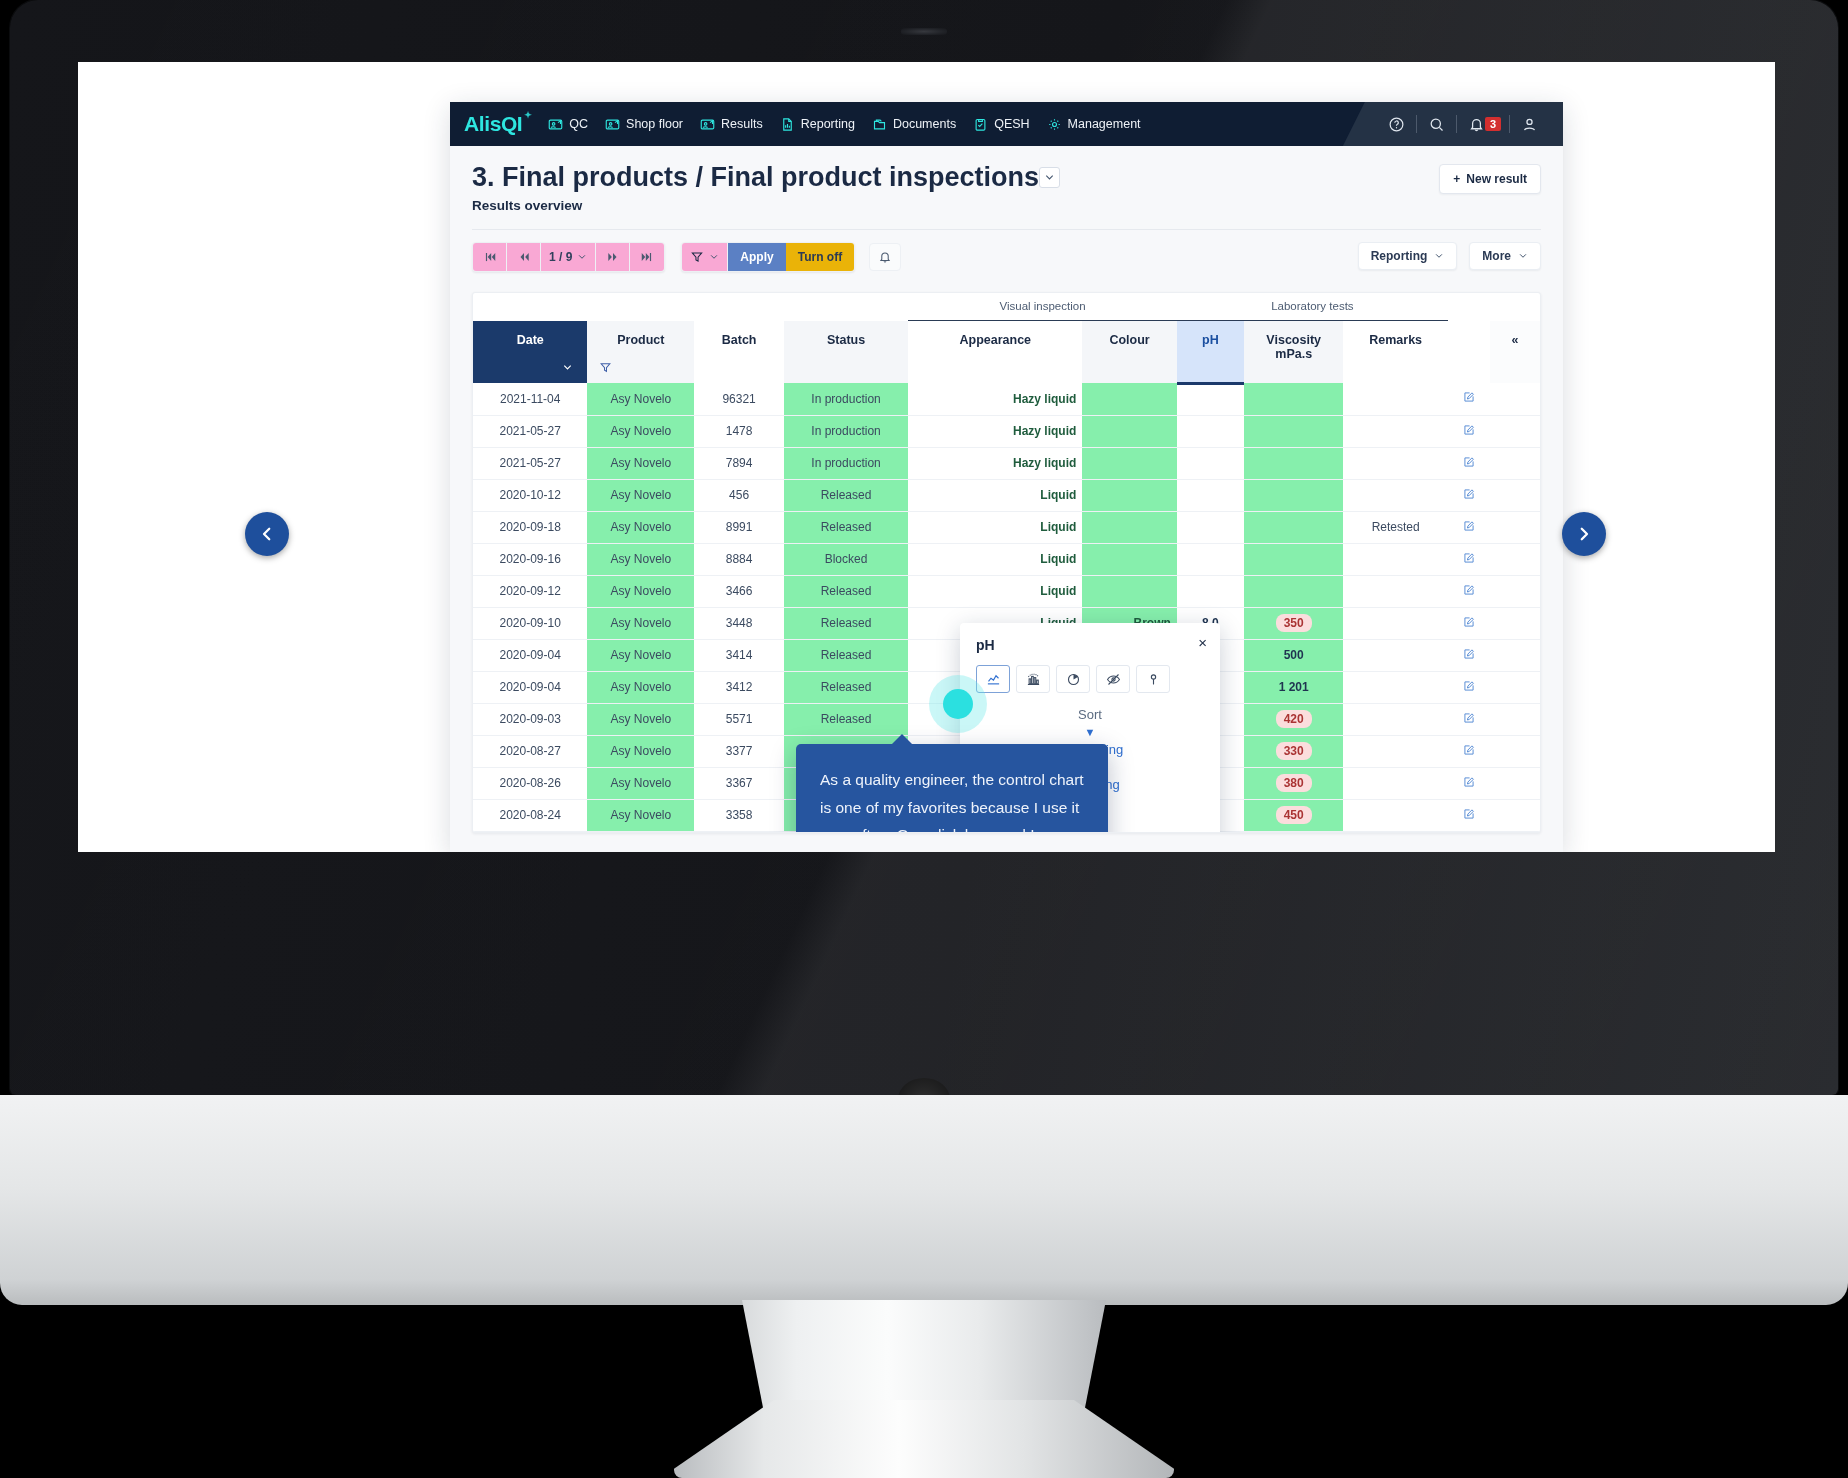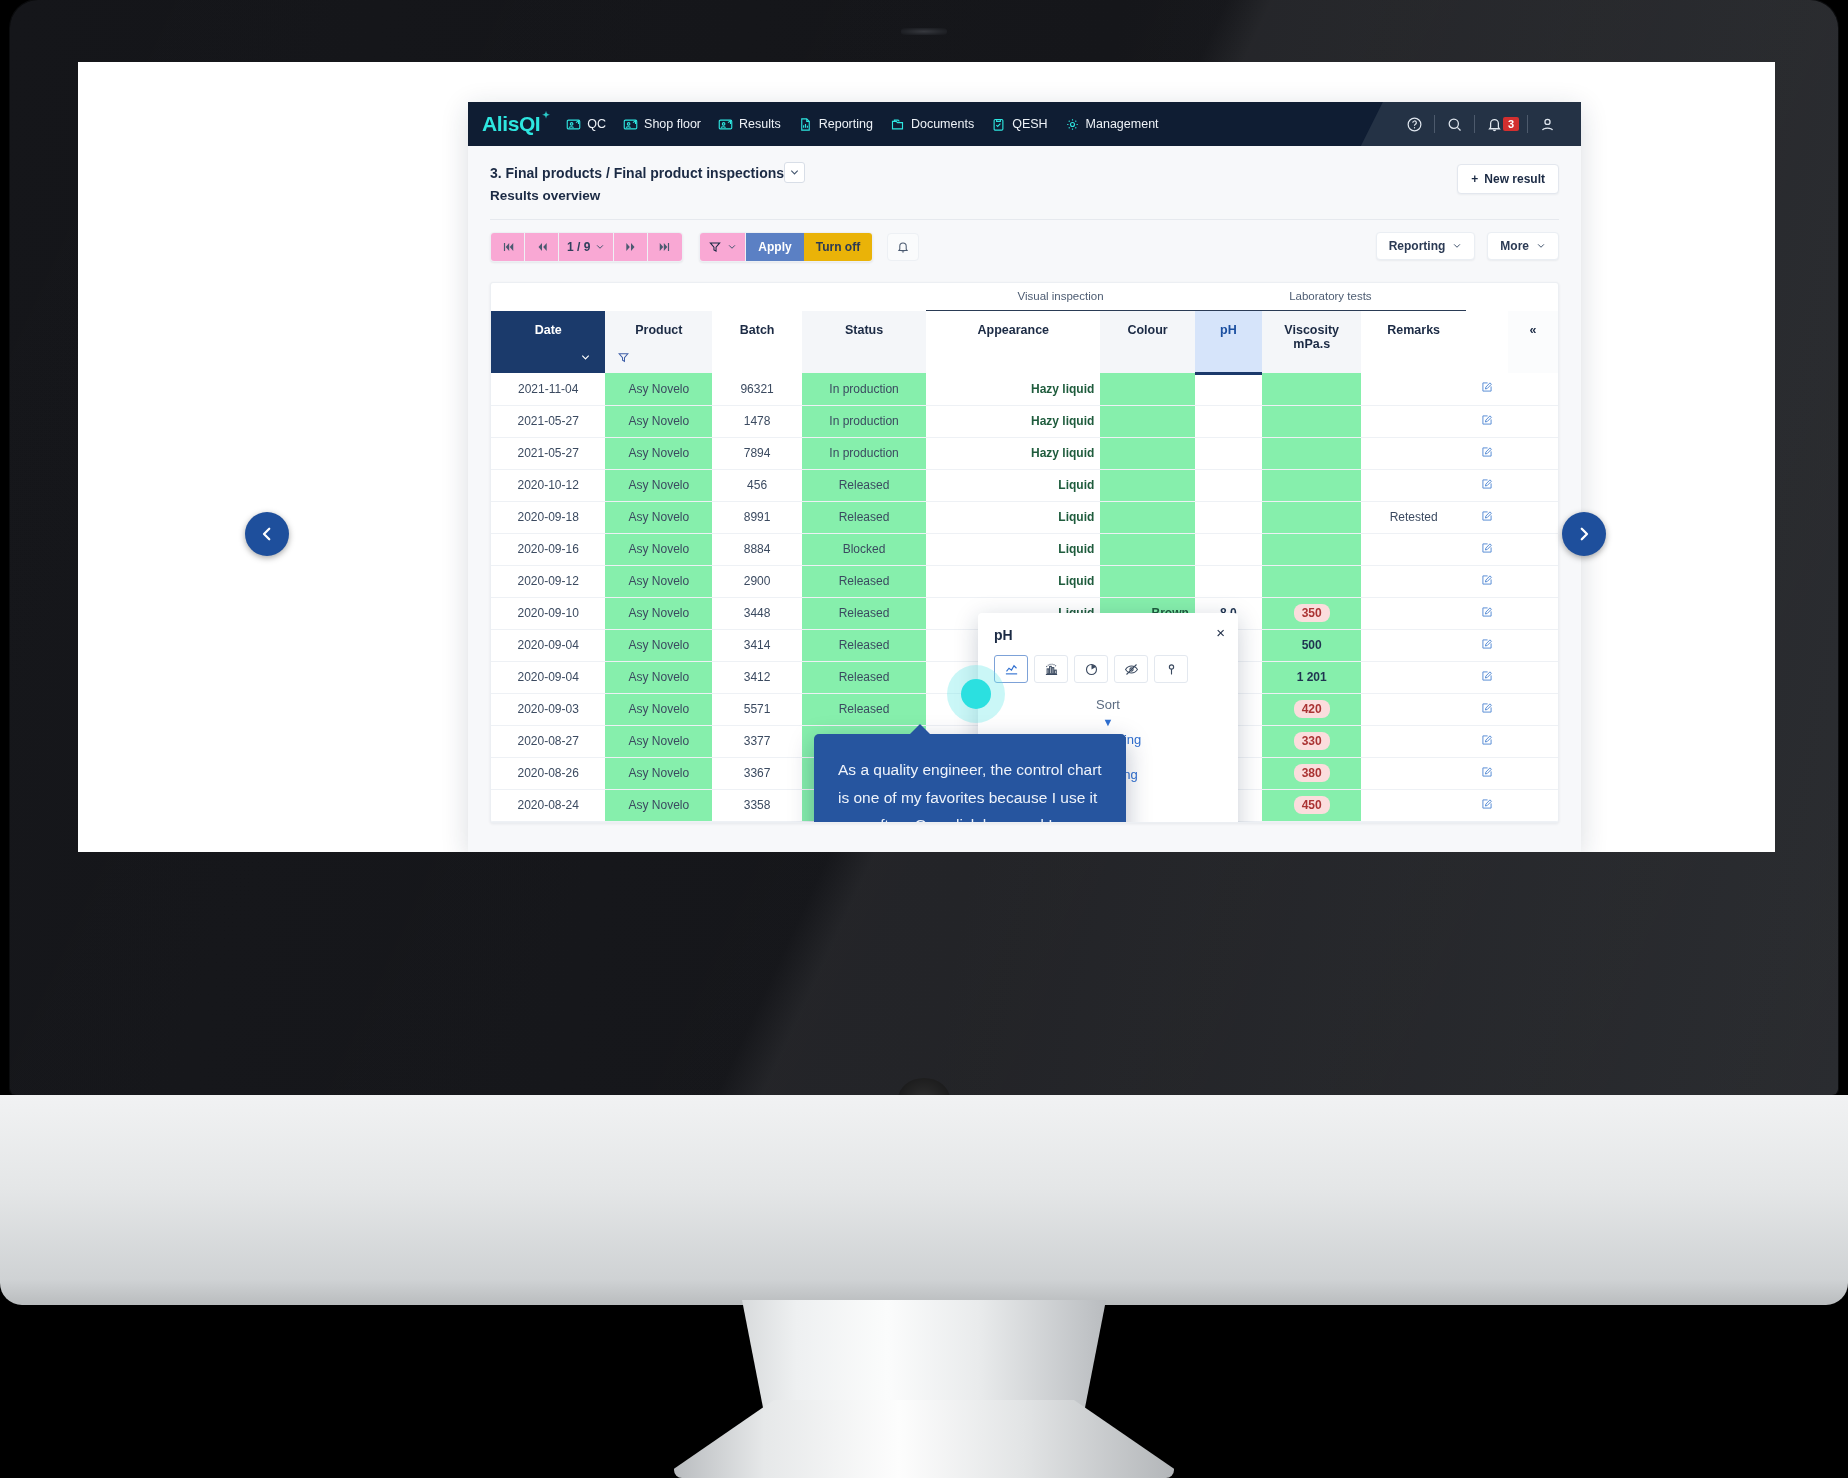--- a/index.html
+++ b/index.html
@@ -72,21 +72,21 @@
     background:#1e4f9c; display:flex; align-items:center; justify-content:center;
     box-shadow: 0 2px 6px rgba(0,0,0,.35);
     cursor:pointer; z-index: 60;
   }
   .carousel-arrow svg { width:18px; height:18px; }
   .arrow-left { left: 245px; top: 512px; }
   .arrow-right { left: 1562px; top: 512px; }
 
   
   .app {
-    position:absolute; left: 390px; top: 40px;
+    position:absolute; left: 372px; top: 40px;
     width: 1113px; height: 750px;
     background:#f7f8fa;
     box-shadow: 0 6px 26px rgba(25,35,60,.16);
   }
 
   
   .navbar {
     position:relative; height: 44px; background:#0f1d33;
     display:flex; align-items:center;
     overflow:hidden;
@@ -114,21 +114,21 @@
   .navbar-right .nb-ico svg { width:17px; height:17px; }
   .nb-divider { width:1px; height:18px; background:#4a5costrong; background:#4d5a6c; }
   .badge-count {
     background:#d32f2f; color:#fff; font-size:11px; font-weight:700;
     padding:1px 5px; border-radius:2px; margin-left:-4px;
   }
 
   
   .page-head { padding: 16px 22px 6px 22px; }
   .page-title {
-    font-size:14px; font-weight:700; color:#1b2a44; display:flex; align-items:center; 
+    font-size:27px; font-weight:700; color:#1b2a44; display:flex; align-items:center; 
   }
   .title-caret {
     width:21px;height:21px;border:1px solid #d8dee7;border-radius:3px;background:#fff;
     display:flex;align-items:center;justify-content:center;cursor:pointer;
   }
   .title-caret svg{width:11px;height:11px;}
   .page-sub { font-size:13.5px; font-weight:700; color:#1b2a44; margin-top:5px; }
   .new-result-btn {
     position:absolute; right:22px; top:18px;
     background:#fff; border:1px solid #e3e7ee; border-radius:4px;
@@ -664,21 +664,21 @@
                 <td class="edit-cell"><svg viewBox="0 0 24 24" fill="none" stroke="currentColor" stroke-width="1.7">
                     <path d="M5 5h8"></path>
                     <path d="M5 5v14h14v-8"></path>
                     <path d="M12.5 14.5l7-7.2-2.4-2.4-7 7.2-.9 3.3z"></path>
                   </svg></td>
                 <td></td>
               </tr>
               <tr>
                 <td>2020-09-12</td>
                 <td class="shade">Asy Novelo</td>
-                <td>2900</td>
+                <td>3466</td>
                 <td class="shade">Released</td>
                 <td class="bold-green">Liquid</td>
                 <td class="shade bold-green"></td>
                 <td class="val-bold"></td>
                 <td class="shade"><span class="val-bold"></span></td>
                 <td></td>
                 <td class="edit-cell"><svg viewBox="0 0 24 24" fill="none" stroke="currentColor" stroke-width="1.7">
                     <path d="M5 5h8"></path>
                     <path d="M5 5v14h14v-8"></path>
                     <path d="M12.5 14.5l7-7.2-2.4-2.4-7 7.2-.9 3.3z"></path>

